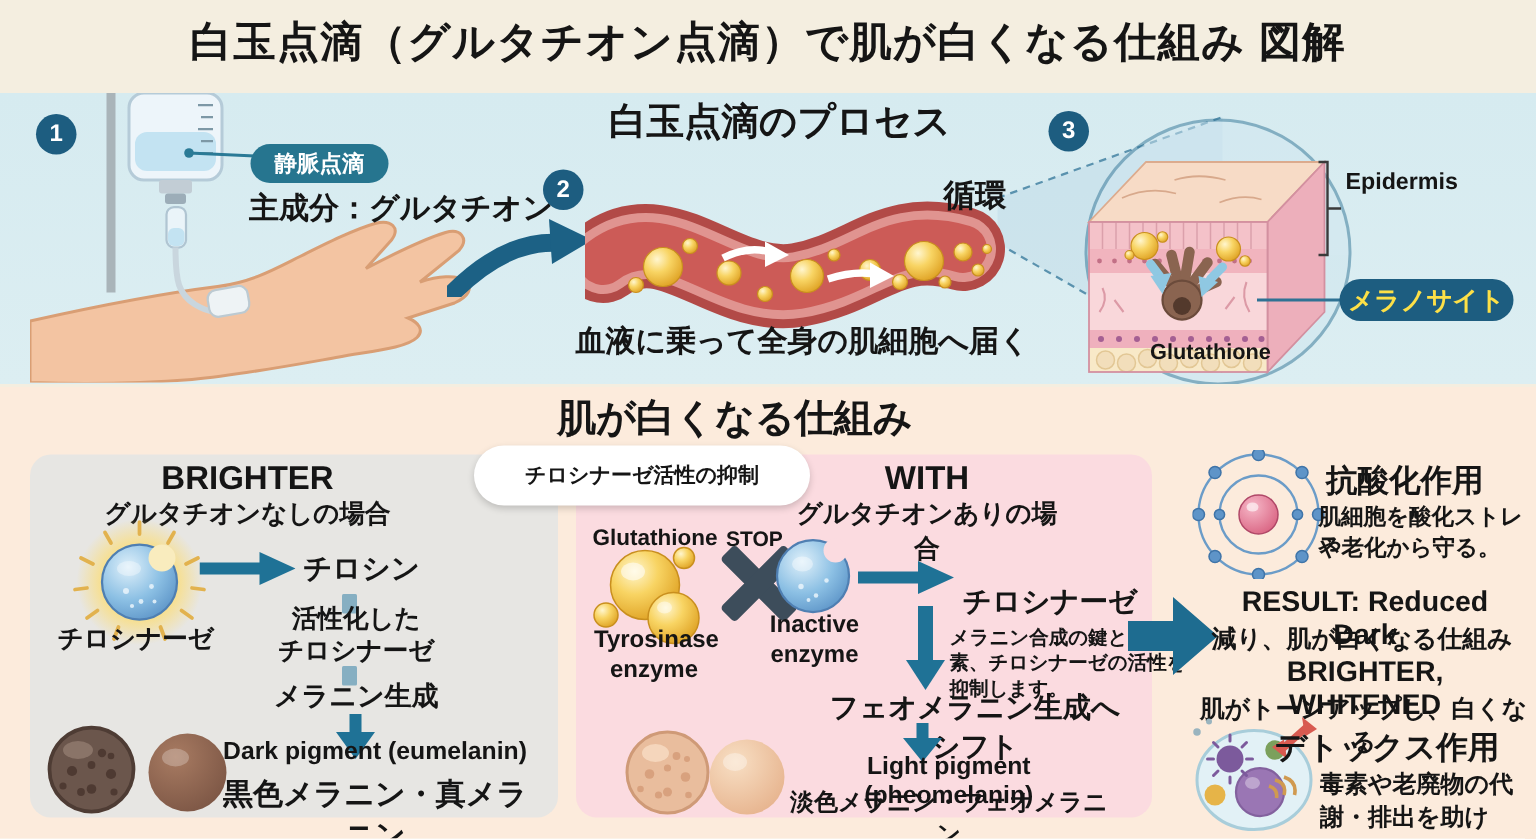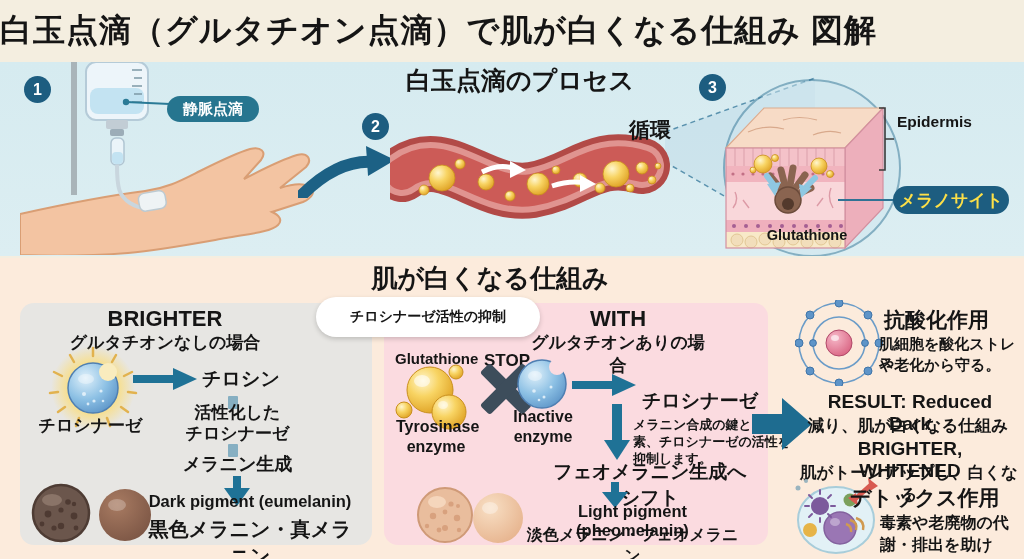--- a/index.html
+++ b/index.html
@@ -3,21 +3,21 @@
 <meta charset="utf-8">
 <style>
   html,body{margin:0;padding:0}
   .stage{position:relative;width:1024px;height:559px;background:#f4eee0;overflow:hidden;
          font-family:"Liberation Sans","DejaVu Sans",sans-serif;color:#151515}
   .abs{position:absolute}
   .b{font-weight:bold}
   .ctr{text-align:center}
   .band-top{left:0;top:62px;width:1024px;height:194px;background:linear-gradient(180deg,#d6ebf0,#dceef2)}
   .band-bot{left:0;top:258px;width:1024px;height:301px;background:#fcebdc}
-  .ttl{left:0;top:9px;width:1024px;text-align:left;font-size:32px;font-weight:bold;letter-spacing:1px}
+  .ttl{left:0;top:9px;width:1024px;text-align:center;font-size:28px;font-weight:bold;letter-spacing:1px}
   .h2{font-size:25px;font-weight:bold}
   .stepnum{width:27px;height:27px;border-radius:50%;background:#1d5d80;color:#fff;display:flex;
            align-items:center;justify-content:center;font-weight:bold;font-size:16px}
   .pill{border-radius:999px;display:flex;align-items:center;justify-content:center;font-weight:bold}
   .pill-teal{background:#26758f;color:#fff}
   .pill-navy{background:#1d5d80;color:#fde047}
   .pill-white{background:#ffffff;color:#151515;box-shadow:0 2px 5px rgba(0,0,0,.18)}
   .panel{border-radius:14px}
   .sq{width:10px;height:13px;background:#86afc2;border-radius:1px}
   .line{background:#2f7294}
@@ -54,20 +54,21 @@
     <rect x="92" y="90" width="11" height="12" rx="4" fill="#c3e3f2"></rect>
     <path d="M97,103 C97,126 99,134 110,141 C120,147 126,147 129,141" fill="none" stroke="#c9d6de" stroke-width="4"></path>
     <g transform="rotate(-10 132 140)">
       <rect x="119" y="130" width="27" height="18" rx="6" fill="#eef3f5" stroke="#bccad2" stroke-width="1.5"></rect>
     </g>
     <line x1="150" y1="42" x2="106" y2="40" stroke="#2a7a96" stroke-width="2"></line>
     <circle cx="106" cy="40" r="3.2" fill="#2a7a96"></circle>
   </svg>
 
   <div class="abs pill pill-teal" style="left:167px;top:96px;width:92px;height:26px;font-size:15px">静脈点滴</div>
+  <div class="abs b" style="left:166px;top:125px;font-size:20px">主成分：グルタチオン</div>
 
   <svg class="abs" style="left:298px;top:143px" width="98" height="55" viewBox="0 0 98 55">
     <path d="M4,52 C28,28 52,17 76,19" fill="none" stroke="#1c6185" stroke-width="12" stroke-linecap="round"></path>
     <polygon points="68,3 97,17 70,33" fill="#1c6185"></polygon>
   </svg>
 
   <div class="abs stepnum" style="left:362px;top:113px">2</div>
 
   <svg class="abs" style="left:655px;top:70px" width="369" height="186" viewBox="0 0 369 186">
     <polygon points="10,62 160,8 160,178 10,92" fill="#bcd9e6" opacity="0.45"></polygon>
@@ -103,20 +104,21 @@
       <circle cx="262" cy="58" r="4"></circle>
         <circle cx="268" cy="44" r="3"></circle>
     </g>
     <path d="M92,50 C104,44 116,43 126,47" stroke="#ffffff" stroke-width="5" fill="none"></path>
     <polygon points="120,39 136,48 120,56" fill="#ffffff"></polygon>
     <path d="M162,64 C174,60 186,59 196,61" stroke="#ffffff" stroke-width="5" fill="none"></path>
     <polygon points="190,53 206,62 190,70" fill="#ffffff"></polygon>
   </svg>
 
   <div class="abs b ctr" style="left:595px;top:116px;width:110px;font-size:21px">循環</div>
+  <div class="abs b ctr" style="left:380px;top:214px;width:310px;font-size:20px">血液に乗って全身の肌細胞へ届く</div>
 
   <div class="abs stepnum" style="left:699px;top:74px">3</div>
 
   <svg class="abs" style="left:713px;top:80px" width="200" height="176" viewBox="0 0 200 176">
     <defs>
       <radialGradient id="goldC" cx="35%" cy="30%" r="75%">
         <stop offset="0%" stop-color="#fff6cf"></stop>
           <stop offset="45%" stop-color="#f8d463"></stop>
           <stop offset="100%" stop-color="#dfa224"></stop>
       </radialGradient>
@@ -309,21 +311,21 @@
         </radialGradient>
       </defs>
     <circle cx="28" cy="28" r="26" fill="url(#brn)"></circle>
     <ellipse cx="20" cy="18" rx="9" ry="6" fill="#ffffff" opacity="0.25"></ellipse>
   </svg>
 
   <div class="abs b ctr" style="left:538px;top:306px;width:160px;font-size:22px">WITH</div>
   <div class="abs b ctr" style="left:523px;top:331px;width:190px;font-size:17px">グルタチオンありの場合</div>
 
   <div class="abs b" style="left:395px;top:350px;font-size:15px">Glutathione</div>
-  <div class="abs b" style="left:484px;top:351px;font-size:17px">STOP</div>
+  <div class="abs b" style="left:484px;top:351px;font-size:14px">STOP</div>
 
   <svg class="abs" style="left:392px;top:360px" width="80" height="76" viewBox="0 0 80 76">
     <defs>
         <radialGradient id="goldB" cx="35%" cy="30%" r="75%">
           <stop offset="0%" stop-color="#fff6cf"></stop>
           <stop offset="45%" stop-color="#f8d463"></stop>
           <stop offset="100%" stop-color="#dfa224"></stop>
         </radialGradient>
       </defs>
     <g fill="url(#goldB)" stroke="#c98f1e" stroke-width="1">

